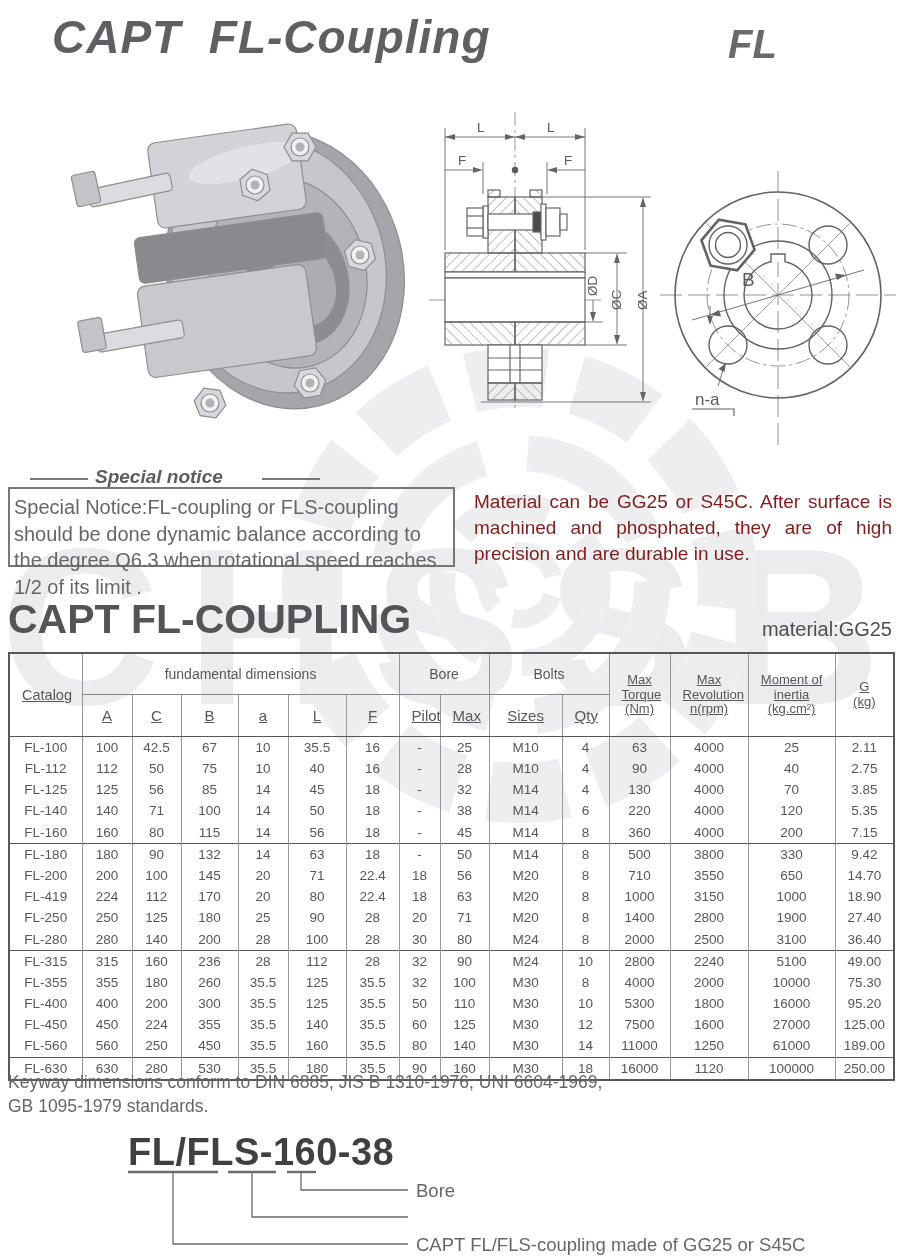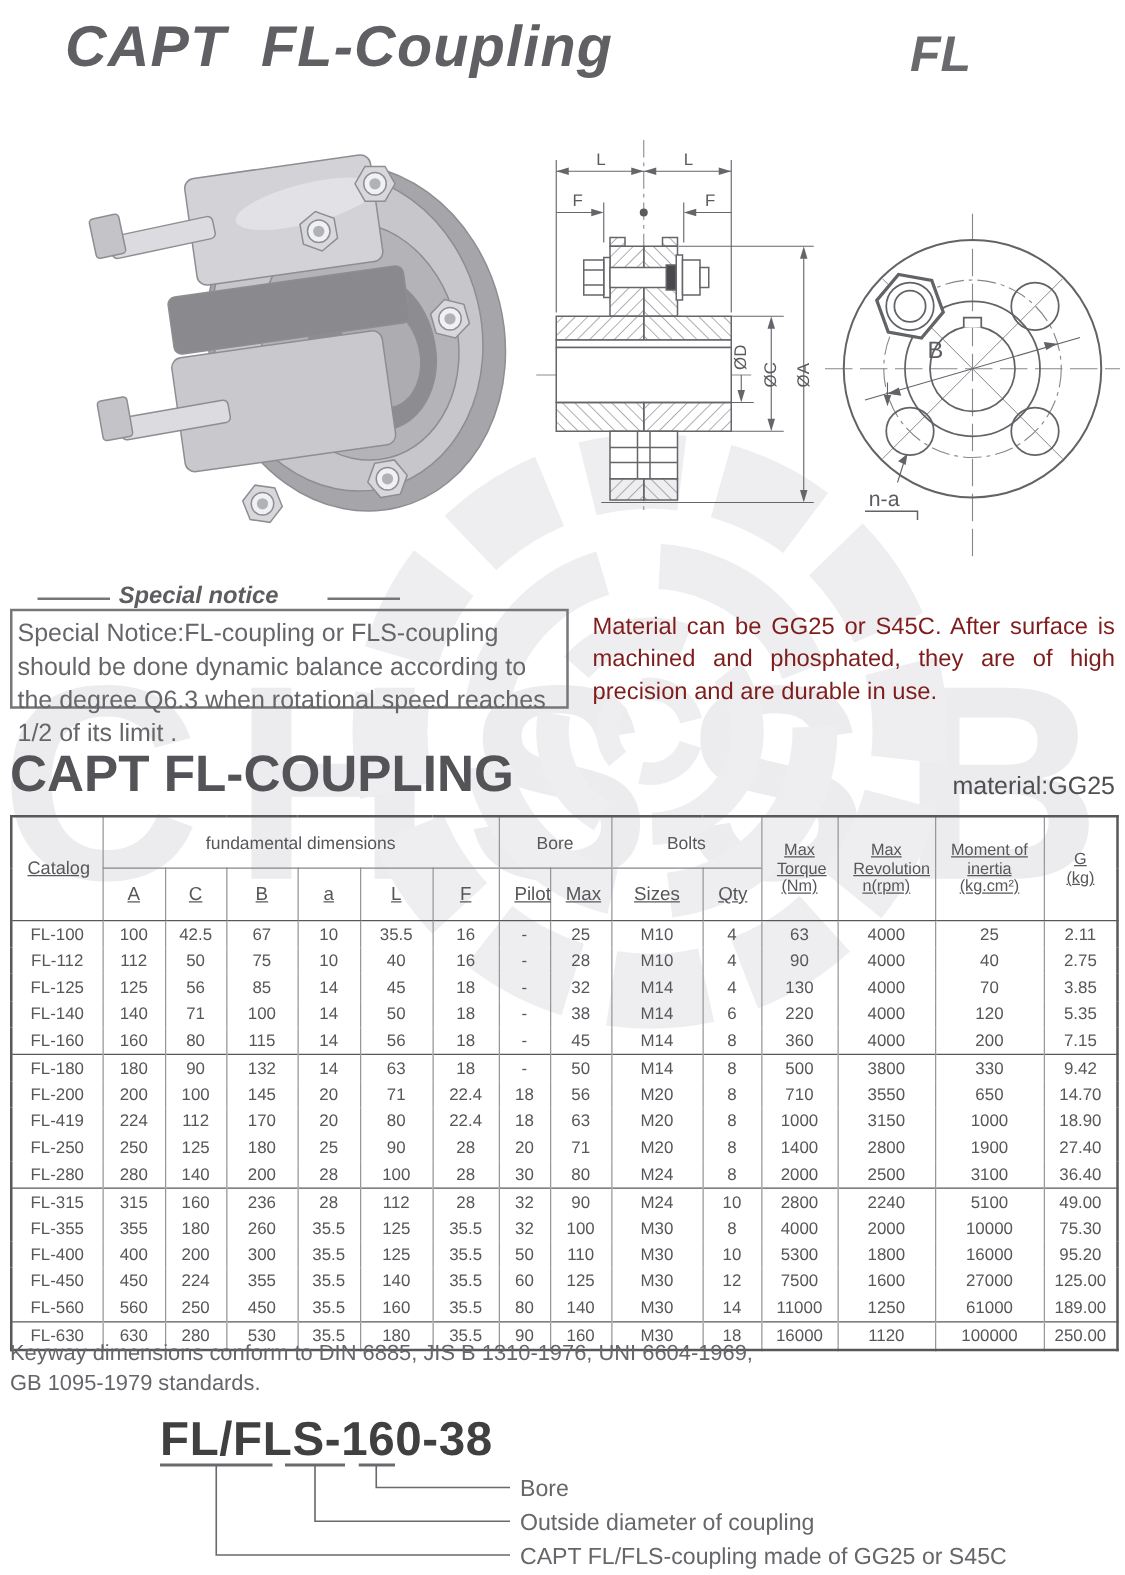--- a/index.html
+++ b/index.html
@@ -565,16 +565,15 @@
     <g stroke="#6a6a6e" fill="none">
       <line x1="128" y1="44" x2="218" y2="44" stroke-width="2.4"></line>
       <line x1="228" y1="44" x2="276" y2="44" stroke-width="2.4"></line>
       <line x1="287" y1="44" x2="316" y2="44" stroke-width="2.4"></line>
       <path d="M301 44 V62 H408" stroke-width="1.3"></path>
       <path d="M252 44 V89 H408" stroke-width="1.3"></path>
       <path d="M173 44 V116 H408" stroke-width="1.3"></path>
     </g>
   </svg>
   <div class="abs order-label ol-0">Bore</div>
-  <div class="abs order-label ol-1">Outside diameter of coupling</div>
   <div class="abs order-label ol-2">CAPT FL/FLS-coupling made of GG25 or S45C</div>
 
 </div>
 
 </body></html>

